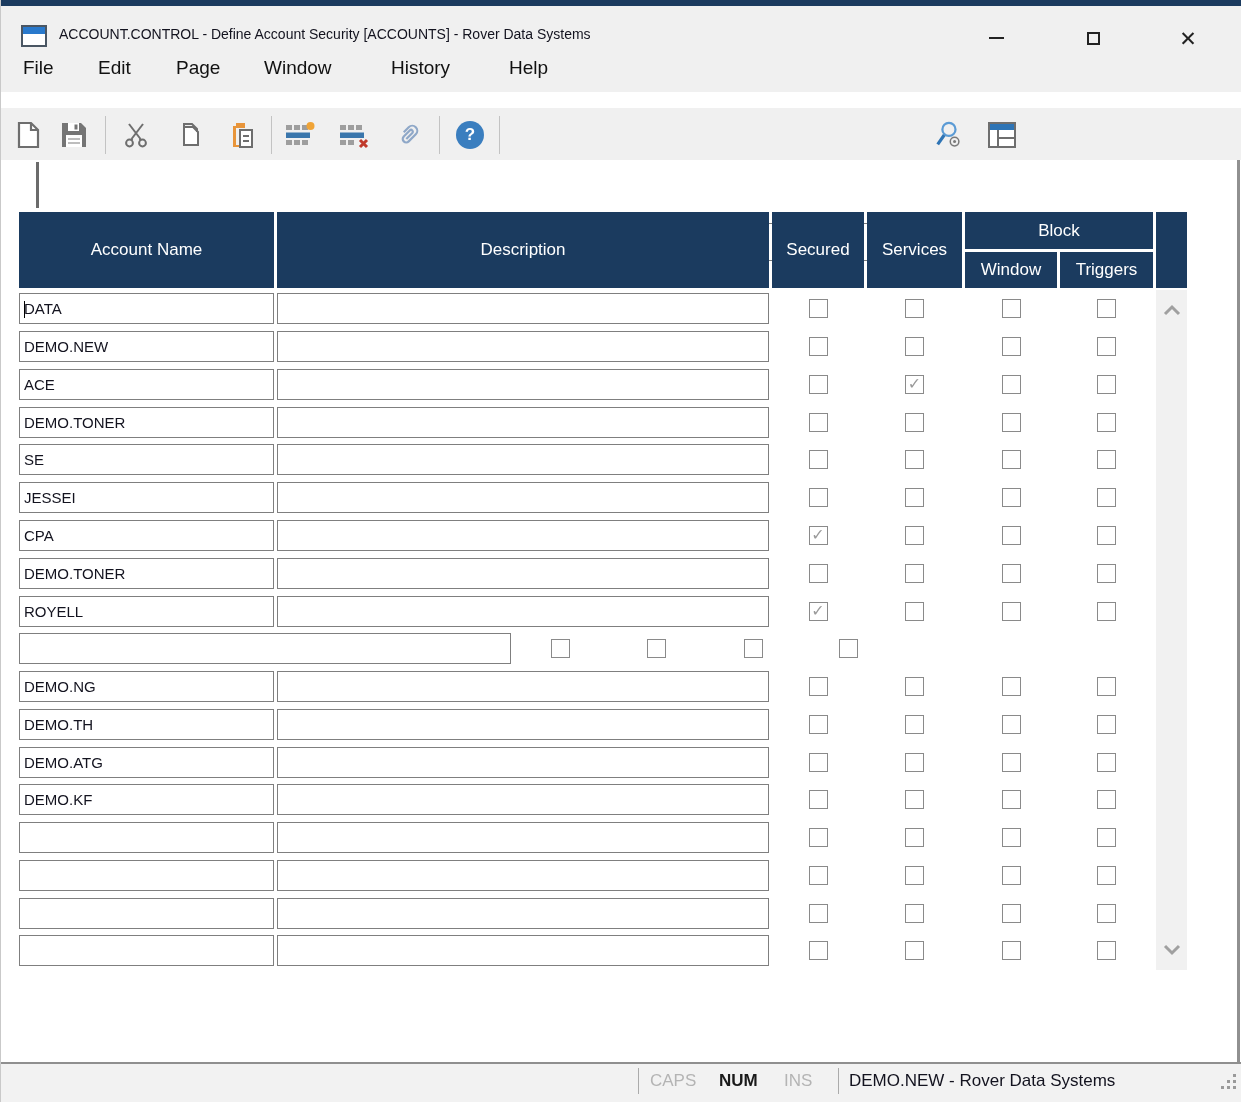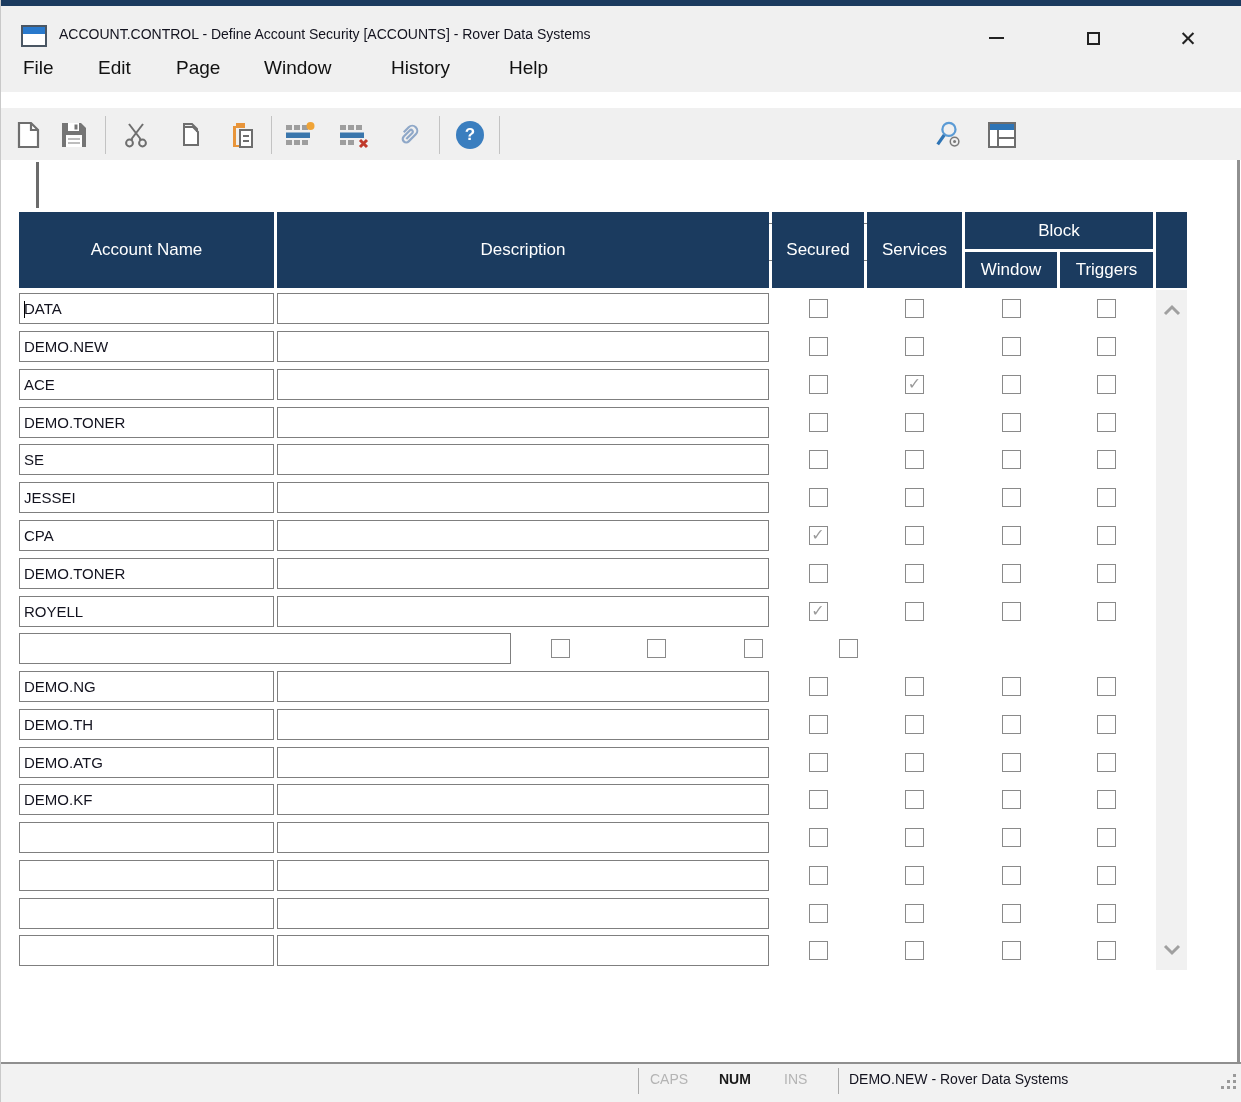--- a/index.html
+++ b/index.html
@@ -53,21 +53,21 @@
   .caret::before { content:""; display:inline-block; width:1px; height:17px; background:#000; margin-right:-1px; vertical-align:middle; }
   .cbcol { display:flex; align-items:center; justify-content:center; height:100%; }
   .checkbox { width:19px; height:19px; border:1px solid #8a8a8a; background:#fff; display:flex; align-items:center; justify-content:center; font-size:16px; color:var(--check-gray,#9A9A9A); line-height:1; }
   
   .vscroll { position:absolute; left:1155px; top:290px; width:31px; height:680px; background:#f1f1f1; }
   .vs-btn { position:absolute; left:0; width:31px; height:32px; display:flex; align-items:center; justify-content:center; }
   .vs-up { top:4px; } .vs-down { bottom:4px; }
   
   .right-border { position:absolute; left:1236px; top:160px; width:3px; height:902px; background:#909090; }
   
-  .statusbar { position:absolute; left:0; top:1062px; width:1241px; height:40px; background:#f2f2f2; border-top:2px solid #8f8f8f; font-size:14px; }
+  .statusbar { position:absolute; left:0; top:1062px; width:1241px; height:40px; background:#f2f2f2; border-top:2px solid #8f8f8f; font-size:17px; }
   .sb-sep { position:absolute; top:4px; width:1px; height:26px; background:#ababab; }
   .sb-item { position:absolute; top:7px; }
   .dim { color:#b4b4b4; }
   .sb-msg { color:#13131f; }
   .grip { position:absolute; right:6px; top:10px; width:16px; height:16px; }
   .grip i { position:absolute; width:3px; height:3px; background:#9a9a9a; }
 </style>
 </head>
 <body>
 

